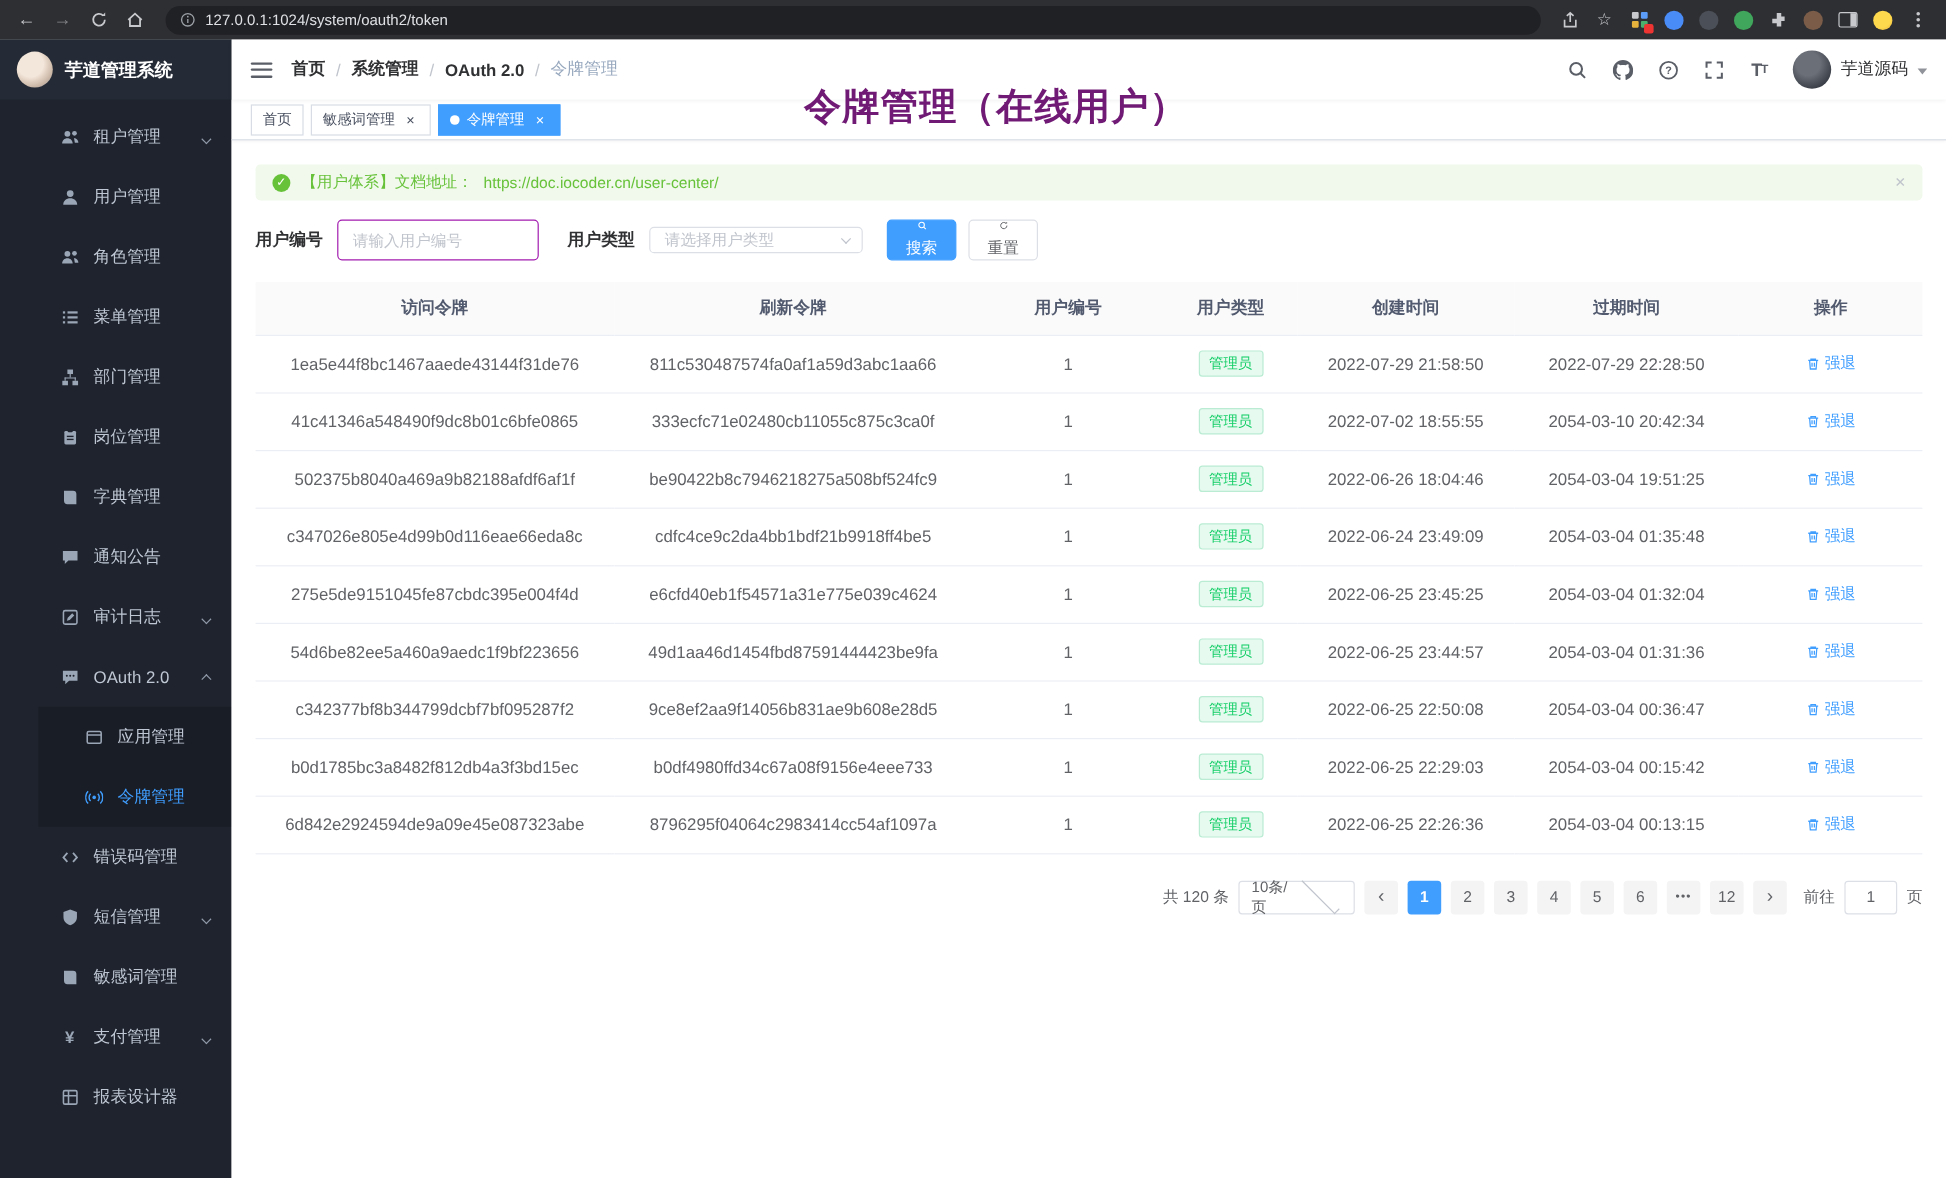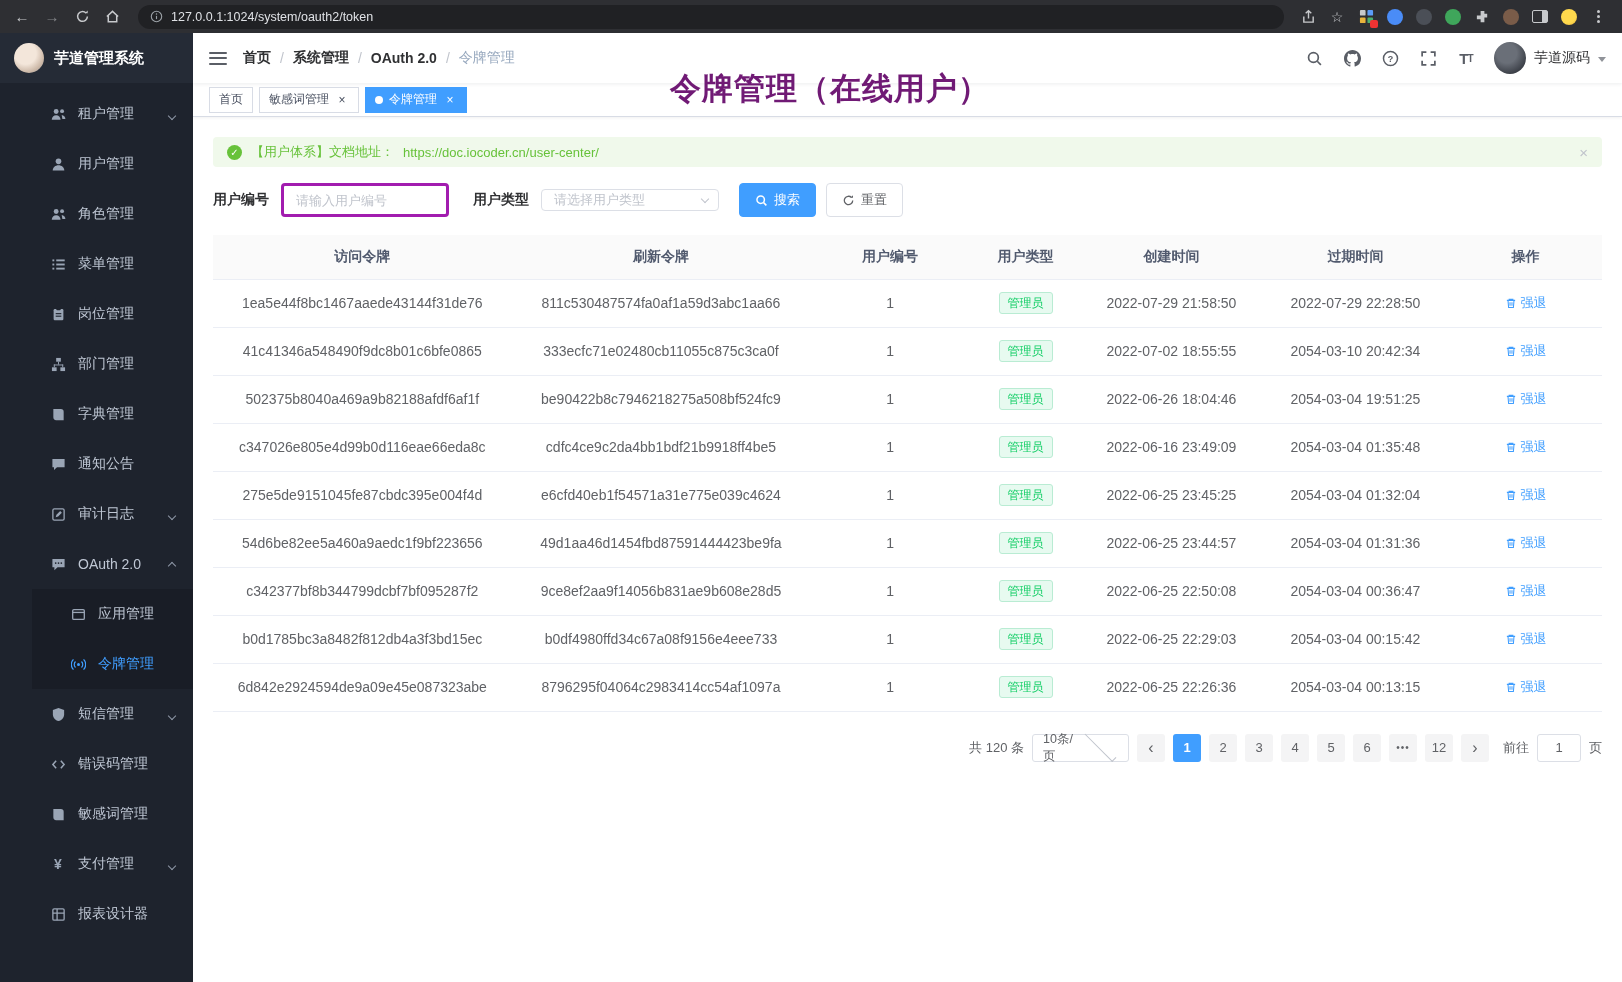--- a/index.html
+++ b/index.html
@@ -68,26 +68,26 @@
 
   
   .content { flex:1; background:#fff; padding:20px 20px 0 20px; position:relative; }
   .banner { height:30px; background:#f0f9eb; border-radius:4px; display:flex; align-items:center; gap:9px; padding:0 14px; color:#67c23a; font-size:13px; margin-bottom:16px; }
   .check { width:15px; height:15px; border-radius:50%; background:#67c23a; color:#fff; font-size:10px; display:flex; align-items:center; justify-content:center; flex:0 0 15px; }
   .banner a { color:#67c23a; text-decoration:none; cursor:pointer; }
   .bclose { margin-left:auto; color:#c0c4cc; cursor:pointer; font-size:15px; }
 
   .filters { display:flex; align-items:center; gap:10px; margin-bottom:18px; }
   .flabel { font-weight:bold; color:#303133; font-size:14px; margin-right:2px; }
-  .tinput { width:168px; height:34px; border:3px solid #a21caf; border-radius:4px; padding:0 12px; font-size:13px; color:#606266; outline:none; font-family:inherit; }
+  .tinput { width:168px; height:34px; border:1px solid #a21caf; border-radius:4px; padding:0 12px; font-size:13px; color:#606266; outline:none; font-family:inherit; }
   .tinput::placeholder { color:#c0c4cc; }
   .selectbox { width:178px; height:22px; border:1px solid #dcdfe6; border-radius:4px; display:flex; align-items:center; padding:0 10px 0 12px; cursor:pointer; background:#fff; }
   .selectbox .ph { color:#c0c4cc; font-size:13px; flex:1; }
   .sel-caret { width:6px; height:6px; border-right:1.3px solid #c0c4cc; border-bottom:1.3px solid #c0c4cc; transform:rotate(45deg); margin-top:-3px; }
-  .btn { height:34px; border-radius:4px; border:1px solid transparent; display:inline-flex; align-items:center; gap:6px; padding:0 15px; font-size:13px; cursor:pointer; font-family:inherit; }
+  .btn { height:34px; border-radius:4px; border:1px solid transparent; display:inline-flex; align-items:center; gap:6px; padding:0 15px; font-size:13px; cursor:pointer; font-family:inherit;flex-direction:column; }
   .btn svg { width:13px; height:13px; }
   .btn.primary { background:#409eff; border-color:#409eff; color:#fff; margin-left:10px; }
   .btn.plain { background:#fff; border-color:#dcdfe6; color:#606266; }
 
   table { width:100%; border-collapse:collapse; table-layout:fixed; }
   th { height:44px; background:#fafafa; color:#515a6e; font-size:14px; font-weight:bold; border-bottom:1px solid #ebeef5; text-align:center; }
   td { height:48px; color:#606266; font-size:14px; border-bottom:1px solid #ebeef5; text-align:center; white-space:nowrap; overflow:hidden; }
   .col-token { width:21.5%; } .col-rtoken { width:21.5%; } .col-uid { width:11.5%; }
   .col-utype { width:8%; } .col-ctime { width:13%; } .col-etime { width:13.5%; } .col-op { width:11%; }
   .tagv { display:inline-block; background:#e7faf0; border:1px solid #b9ecd3; color:#13ce66; font-size:12px; border-radius:3px; padding:2px 8px; line-height:16px; }
@@ -226,44 +226,44 @@
               <rect x="5.6" y="7" width="9" height="2"></rect>
               <rect x="1.5" y="11.4" width="2" height="2"></rect>
               <rect x="5.6" y="11.4" width="9" height="2"></rect>
             </svg>
           </span>
         <span>菜单管理</span>
       </div>
       <div class="mi">
         <span class="mic">
             <svg viewBox="0 0 16 16" fill="currentColor">
-              <rect x="2.8" y="2.2" width="10.4" height="12" rx="1.3"></rect>
-              <rect x="5.6" y="1" width="4.8" height="2.4" rx="1" fill="#1e232d"></rect>
-              <rect x="5" y="6.5" width="6" height="1.2" fill="#1e232d"></rect>
-              <rect x="5" y="9.2" width="6" height="1.2" fill="#1e232d"></rect>
-            </svg>
-          </span>
-        <span>岗位管理</span>
-      </div>
-      <div class="mi">
-        <span class="mic">
-            <svg viewBox="0 0 16 16" fill="currentColor">
               <rect x="5.5" y="1" width="5" height="4"></rect>
               <rect x="1" y="11" width="5" height="4"></rect>
               <rect x="10" y="11" width="5" height="4"></rect>
               <path d="M7.5 5h1v3h-1z"></path>
               <path d="M3 8h10v1H3z"></path>
               <path d="M3 8h1v3H3zM12 8h1v3h-1z"></path>
             </svg>
           </span>
         <span>部门管理</span>
       </div>
       <div class="mi">
         <span class="mic">
             <svg viewBox="0 0 16 16" fill="currentColor">
+              <rect x="2.8" y="2.2" width="10.4" height="12" rx="1.3"></rect>
+              <rect x="5.6" y="1" width="4.8" height="2.4" rx="1" fill="#1e232d"></rect>
+              <rect x="5" y="6.5" width="6" height="1.2" fill="#1e232d"></rect>
+              <rect x="5" y="9.2" width="6" height="1.2" fill="#1e232d"></rect>
+            </svg>
+          </span>
+        <span>岗位管理</span>
+      </div>
+      <div class="mi">
+        <span class="mic">
+            <svg viewBox="0 0 16 16" fill="currentColor">
               <path d="M2.5 2h8a3 3 0 0 1 3 3v9h-8a3 3 0 0 1-3-3zM5 4.5h5v1.2H5z"></path>
             </svg>
           </span>
         <span>字典管理</span>
       </div>
       <div class="mi">
         <span class="mic">
             <svg viewBox="0 0 16 16" fill="currentColor">
               <path d="M1.5 2.2h13v8.6H6.4l-3.2 3v-3H1.5z"></path>
             </svg>
@@ -305,34 +305,34 @@
         <span class="mic">
             <svg viewBox="0 0 16 16" fill="none" stroke="currentColor" stroke-width="1.3">
               <circle cx="8" cy="8" r="1.6" fill="currentColor" stroke="none"></circle>
               <path d="M4.8 11.2a4.5 4.5 0 0 1 0-6.4M11.2 4.8a4.5 4.5 0 0 1 0 6.4M2.6 13.4a7.6 7.6 0 0 1 0-10.8M13.4 2.6a7.6 7.6 0 0 1 0 10.8"></path>
             </svg>
           </span>
         <span>令牌管理</span>
       </div>
       <div class="mi">
         <span class="mic">
+            <svg viewBox="0 0 16 16" fill="none" stroke="currentColor" stroke-width="1.6">
+              <path d="M5.5 4L2 8l3.5 4M10.5 4L14 8l-3.5 4"></path>
+            </svg>
+          </span>
+        <span>错误码管理</span>
+      </div>
+      <div class="mi">
+        <span class="mic">
             <svg viewBox="0 0 16 16" fill="currentColor">
               <path d="M8 1l6 2.2v4.4c0 3.8-2.6 6.2-6 7.4-3.4-1.2-6-3.6-6-7.4V3.2z"></path>
             </svg>
           </span>
         <span>短信管理</span>
         <span class="arrow"><span class="chev"></span></span>
-      </div>
-      <div class="mi">
-        <span class="mic">
-            <svg viewBox="0 0 16 16" fill="none" stroke="currentColor" stroke-width="1.6">
-              <path d="M5.5 4L2 8l3.5 4M10.5 4L14 8l-3.5 4"></path>
-            </svg>
-          </span>
-        <span>错误码管理</span>
       </div>
       <div class="mi">
         <span class="mic">
             <svg viewBox="0 0 16 16" fill="currentColor">
               <path d="M2.5 2h8a3 3 0 0 1 3 3v9h-8a3 3 0 0 1-3-3zM5 4.5h5v1.2H5z"></path>
             </svg>
           </span>
         <span>敏感词管理</span>
       </div>
       <div class="mi">
@@ -501,21 +501,21 @@
                     <path d="M2.5 4.5h11M5.5 4.5V3h5v1.5M4 4.5l.8 9.5h6.4l.8-9.5M6.7 7v4.5M9.3 7v4.5"></path>
                   </svg>
                   <span>强退</span>
                 </a></td>
           </tr>
           <tr>
             <td>c347026e805e4d99b0d116eae66eda8c</td>
             <td>cdfc4ce9c2da4bb1bdf21b9918ff4be5</td>
             <td>1</td>
             <td><span class="tagv">管理员</span></td>
-            <td>2022-06-16 23:49:09</td>
+            <td>2022-06-24 23:49:09</td>
             <td>2054-03-04 01:35:48</td>
             <td><a class="oplink">
                   <svg viewBox="0 0 16 16" fill="none" stroke="currentColor" stroke-width="1.4">
                     <path d="M2.5 4.5h11M5.5 4.5V3h5v1.5M4 4.5l.8 9.5h6.4l.8-9.5M6.7 7v4.5M9.3 7v4.5"></path>
                   </svg>
                   <span>强退</span>
                 </a></td>
           </tr>
           <tr>
             <td>275e5de9151045fe87cbdc395e004f4d</td>

